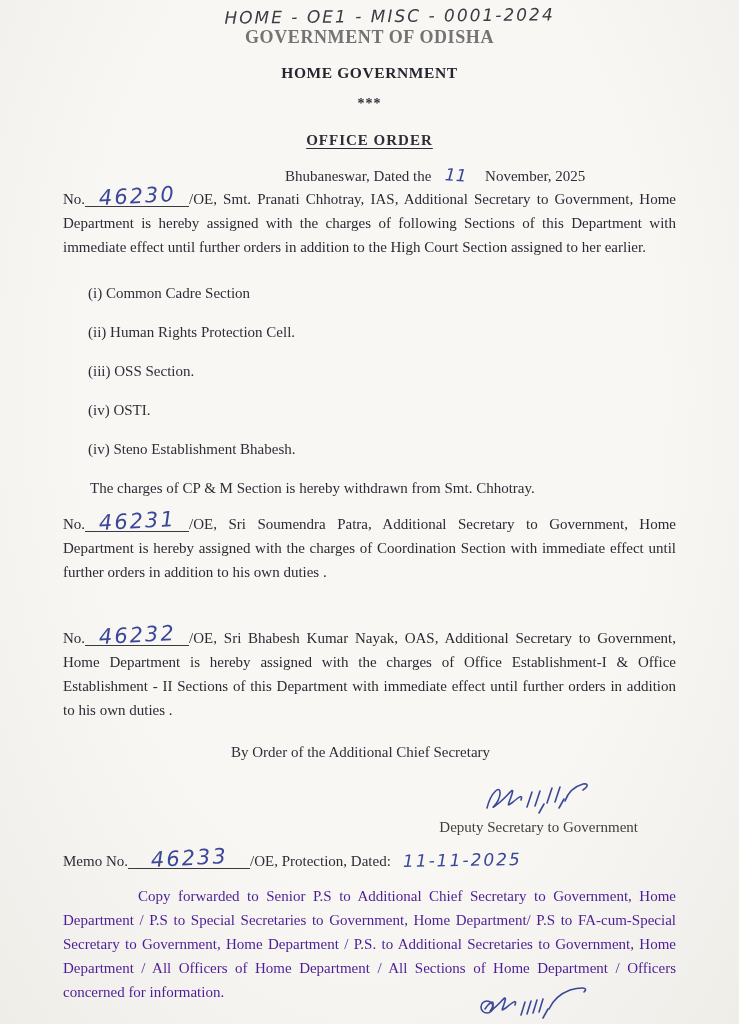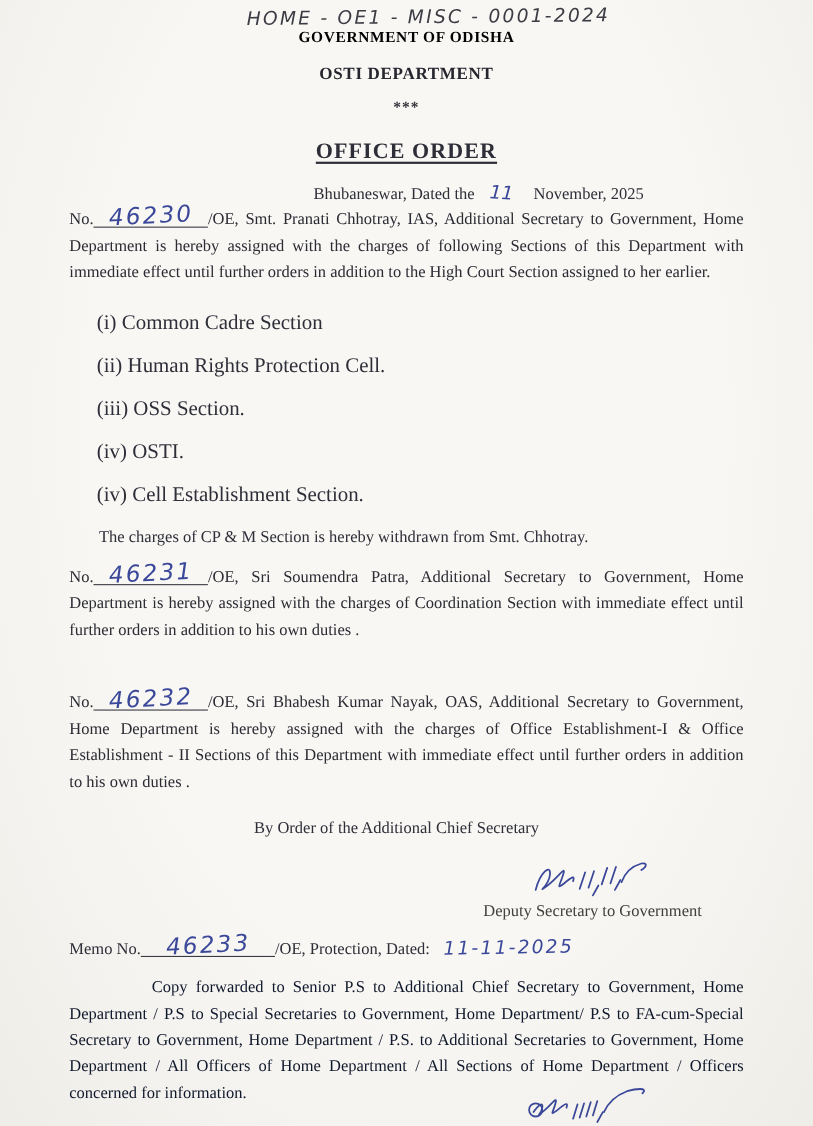--- a/index.html
+++ b/index.html
@@ -23,44 +23,44 @@
     font-size: 17px;
     letter-spacing: 2px;
     color: #3c3c44;
     transform: rotate(-0.6deg);
     margin-left: 40px;
     margin-bottom: 1px;
   }
   .gov-title {
     text-align: center;
     font-weight: bold;
-    font-size: 14px;
+    font-size: 18px;
     letter-spacing: 0.6px;
-    color: #000000;
+    color: #737373;
   }
   .dept-title {
     text-align: center;
     font-weight: bold;
     font-size: 15.5px;
     letter-spacing: 0.6px;
     color: #26262e;
     margin-top: 16px;
   }
   .stars {
     text-align: center;
     font-weight: bold;
     font-size: 14px;
     margin-top: 14px;
     letter-spacing: 1px;
   }
   .order-title {
     text-align: center;
     margin-top: 20px;
     font-weight: bold;
-    font-size: 20px;
+    font-size: 15px;
     letter-spacing: 1px;
   }
   .order-title span {
     text-decoration: underline;
     text-underline-offset: 3px;
   }
   
   .date-line {
     margin-top: 16px;
     padding-left: 222px;
@@ -111,21 +111,21 @@
   }
   .p-order1 { margin-top: 2px; }
   .p-order2 { margin-top: 12px; }
   .p-order3 { margin-top: 42px; }
   .sections-list {
     list-style: none;
     margin-top: 22px;
     padding-left: 25px;
   }
   .sections-list li {
-    font-size: 19px;
+    font-size: 15px;
     line-height: 24px;
     margin-bottom: 15px;
   }
   .withdrawal {
     padding-left: 27px;
     font-size: 15px;
     line-height: 24px;
     margin-top: 5px;
     margin-bottom: 8px;
   }
@@ -151,56 +151,56 @@
     margin-top: 14px;
     font-size: 15px;
     white-space: nowrap;
   }
   .copy-para {
     margin-top: 14px;
     font-size: 15px;
     line-height: 24px;
     text-align: justify;
     text-indent: 75px;
-    color: #0f172a;
+    color: #4c1d95;
   }
   .sig-block-2 {
     text-align: right;
     margin-right: 48px;
     margin-top: -22px;
   }
   .sig-block-2 .scribble { margin-right: 30px; margin-bottom: -8px; }
   svg.scribble { display: inline-block; }
 </style>
 </head>
 <body>
 
 <div class="page">
 
   <div class="file-number">HOME - OE1 - MISC - 0001-2024</div>
 
   <div class="gov-title">GOVERNMENT OF ODISHA</div>
-  <div class="dept-title">OSTI DEPARTMENT</div>
+  <div class="dept-title">HOME GOVERNMENT</div>
   <div class="stars">***</div>
   <div class="order-title">
     <span>OFFICE ORDER</span>
   </div>
 
   <div class="date-line">
     <span>Bhubaneswar, Dated the</span><span class="hw hw-day">11</span><span>November, 2025</span>
   </div>
 
   <p class="para p-order1"><span>No.</span><span class="hw-slot"><span class="hw hw-num">46230</span></span><span>/OE, Smt. Pranati Chhotray, IAS, Additional Secretary to Government, Home Department is hereby assigned with the charges of following Sections of this Department with immediate effect until further orders in addition to the High Court Section assigned to her earlier.</span></p>
 
   <ul class="sections-list">
     <li>(i) Common Cadre Section</li>
     <li>(ii) Human Rights Protection Cell.</li>
     <li>(iii) OSS Section.</li>
     <li>(iv) OSTI.</li>
-    <li>(iv) Cell Establishment Section.</li>
+    <li>(iv) Steno Establishment Bhabesh.</li>
   </ul>
 
   <div class="withdrawal">The charges of  CP &amp; M  Section is  hereby withdrawn from Smt. Chhotray.</div>
 
   <p class="para p-order2"><span>No.</span><span class="hw-slot"><span class="hw hw-num">46231</span></span><span>/OE, Sri Soumendra Patra, Additional Secretary to Government, Home Department is hereby assigned with the charges of Coordination Section with immediate effect until further orders in addition to his own duties .</span></p>
 
   <p class="para p-order3"><span>No.</span><span class="hw-slot"><span class="hw hw-num">46232</span></span><span>/OE, Sri Bhabesh Kumar Nayak, OAS, Additional Secretary to Government, Home Department is hereby assigned with the charges of Office Establishment-I &amp; Office Establishment - II Sections of this Department with immediate effect until further orders in addition to his own duties .</span></p>
 
   <div class="by-order">By Order of the Additional Chief Secretary</div>
 

